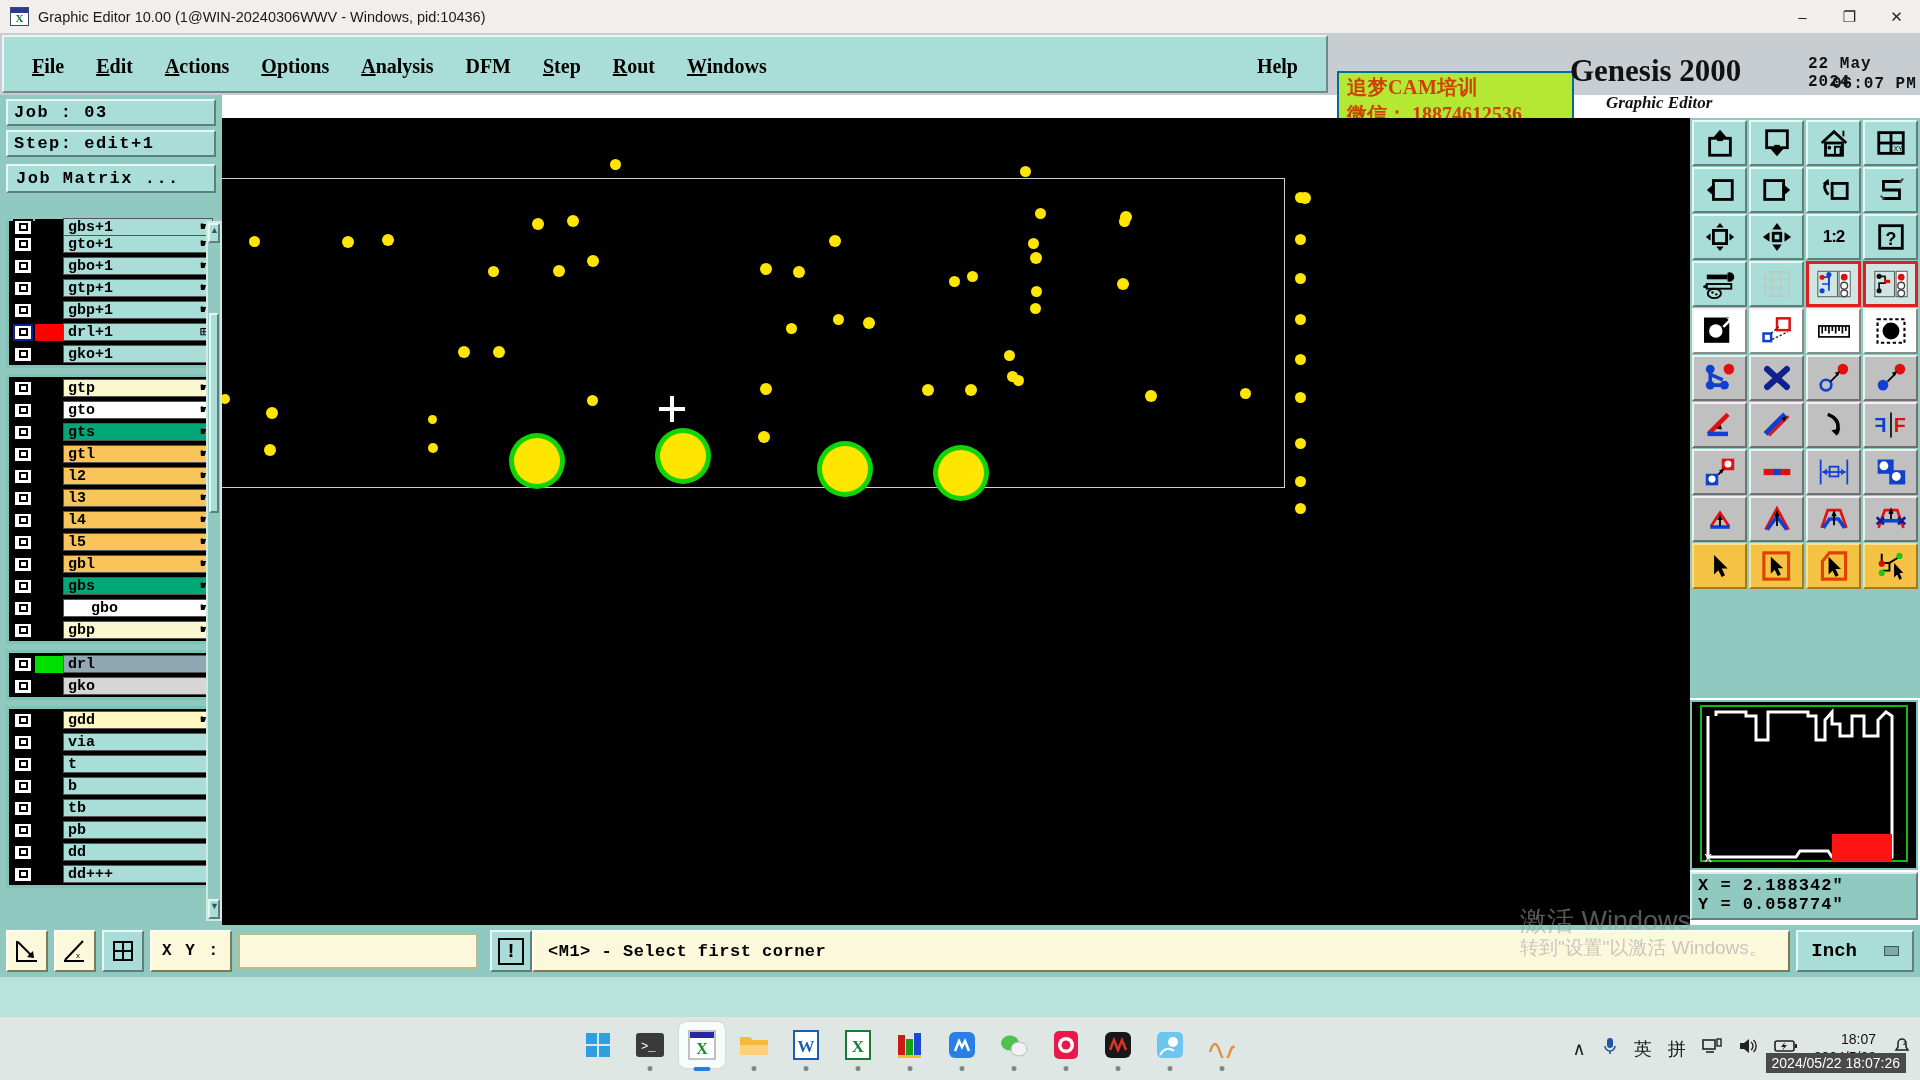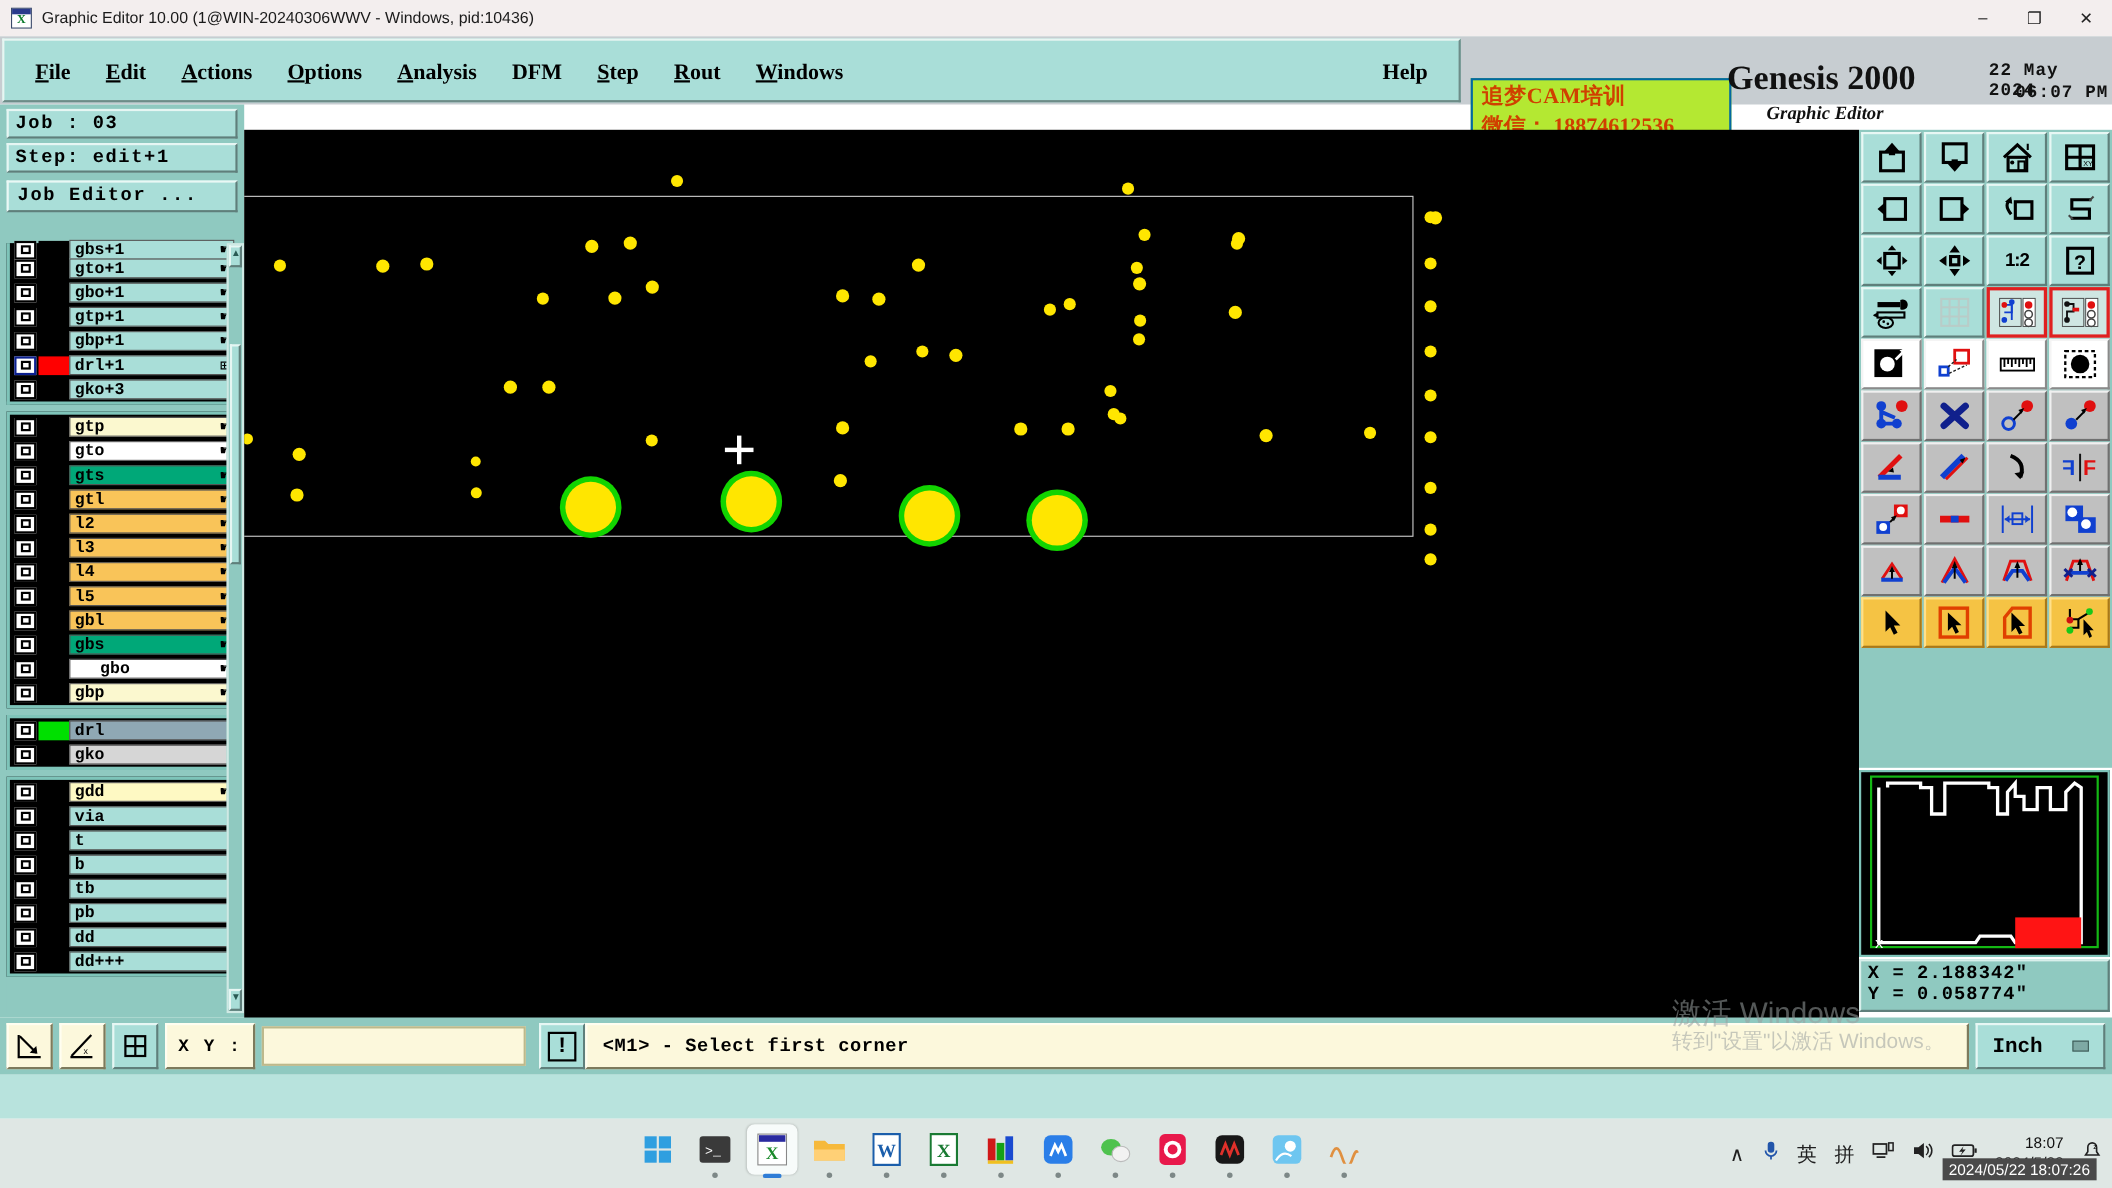--- a/index.html
+++ b/index.html
@@ -224,21 +224,21 @@
       <div class="gen-title">Genesis 2000</div>
       <div class="gen-sub">Graphic Editor</div>
       <div class="gen-date">22 May 2024</div>
       <div class="gen-time">06:07 PM</div>
     </div>
   </div>
 
   <div class="leftpanel">
     <div class="lp-box">Job : 03</div>
     <div class="lp-box">Step: edit+1</div>
-    <div class="lp-btn">Job Editor ...</div>
+    <div class="lp-btn">Job Matrix ...</div>
 
     <div class="layer-region" id="layer-region">
         <div class="layer-group first">
           <div class="lrow" style="height: 12px;">
             <div class="lchk">
               <i></i>
             </div>
             <div class="lswatch" style="background: rgb(0, 0, 0);"></div>
             <div class="lname" style="background: rgb(169, 222, 216);">gbs+1<span class="arrow">☛</span></div>
           </div>
@@ -275,21 +275,21 @@
               <i></i>
             </div>
             <div class="lswatch" style="background: rgb(255, 0, 0);"></div>
             <div class="lname" style="background: rgb(169, 222, 216);">drl+1<span class="arrow">⊞</span></div>
           </div>
           <div class="lrow">
             <div class="lchk">
               <i></i>
             </div>
             <div class="lswatch" style="background: rgb(0, 0, 0);"></div>
-            <div class="lname" style="background: rgb(169, 222, 216);">gko+3</div>
+            <div class="lname" style="background: rgb(169, 222, 216);">gko+1</div>
           </div>
         </div>
         <div class="layer-group">
           <div class="lrow">
             <div class="lchk">
               <i></i>
             </div>
             <div class="lswatch" style="background: rgb(0, 0, 0);"></div>
             <div class="lname" style="background: rgb(251, 248, 207);">gtp<span class="arrow">☛</span></div>
           </div>

